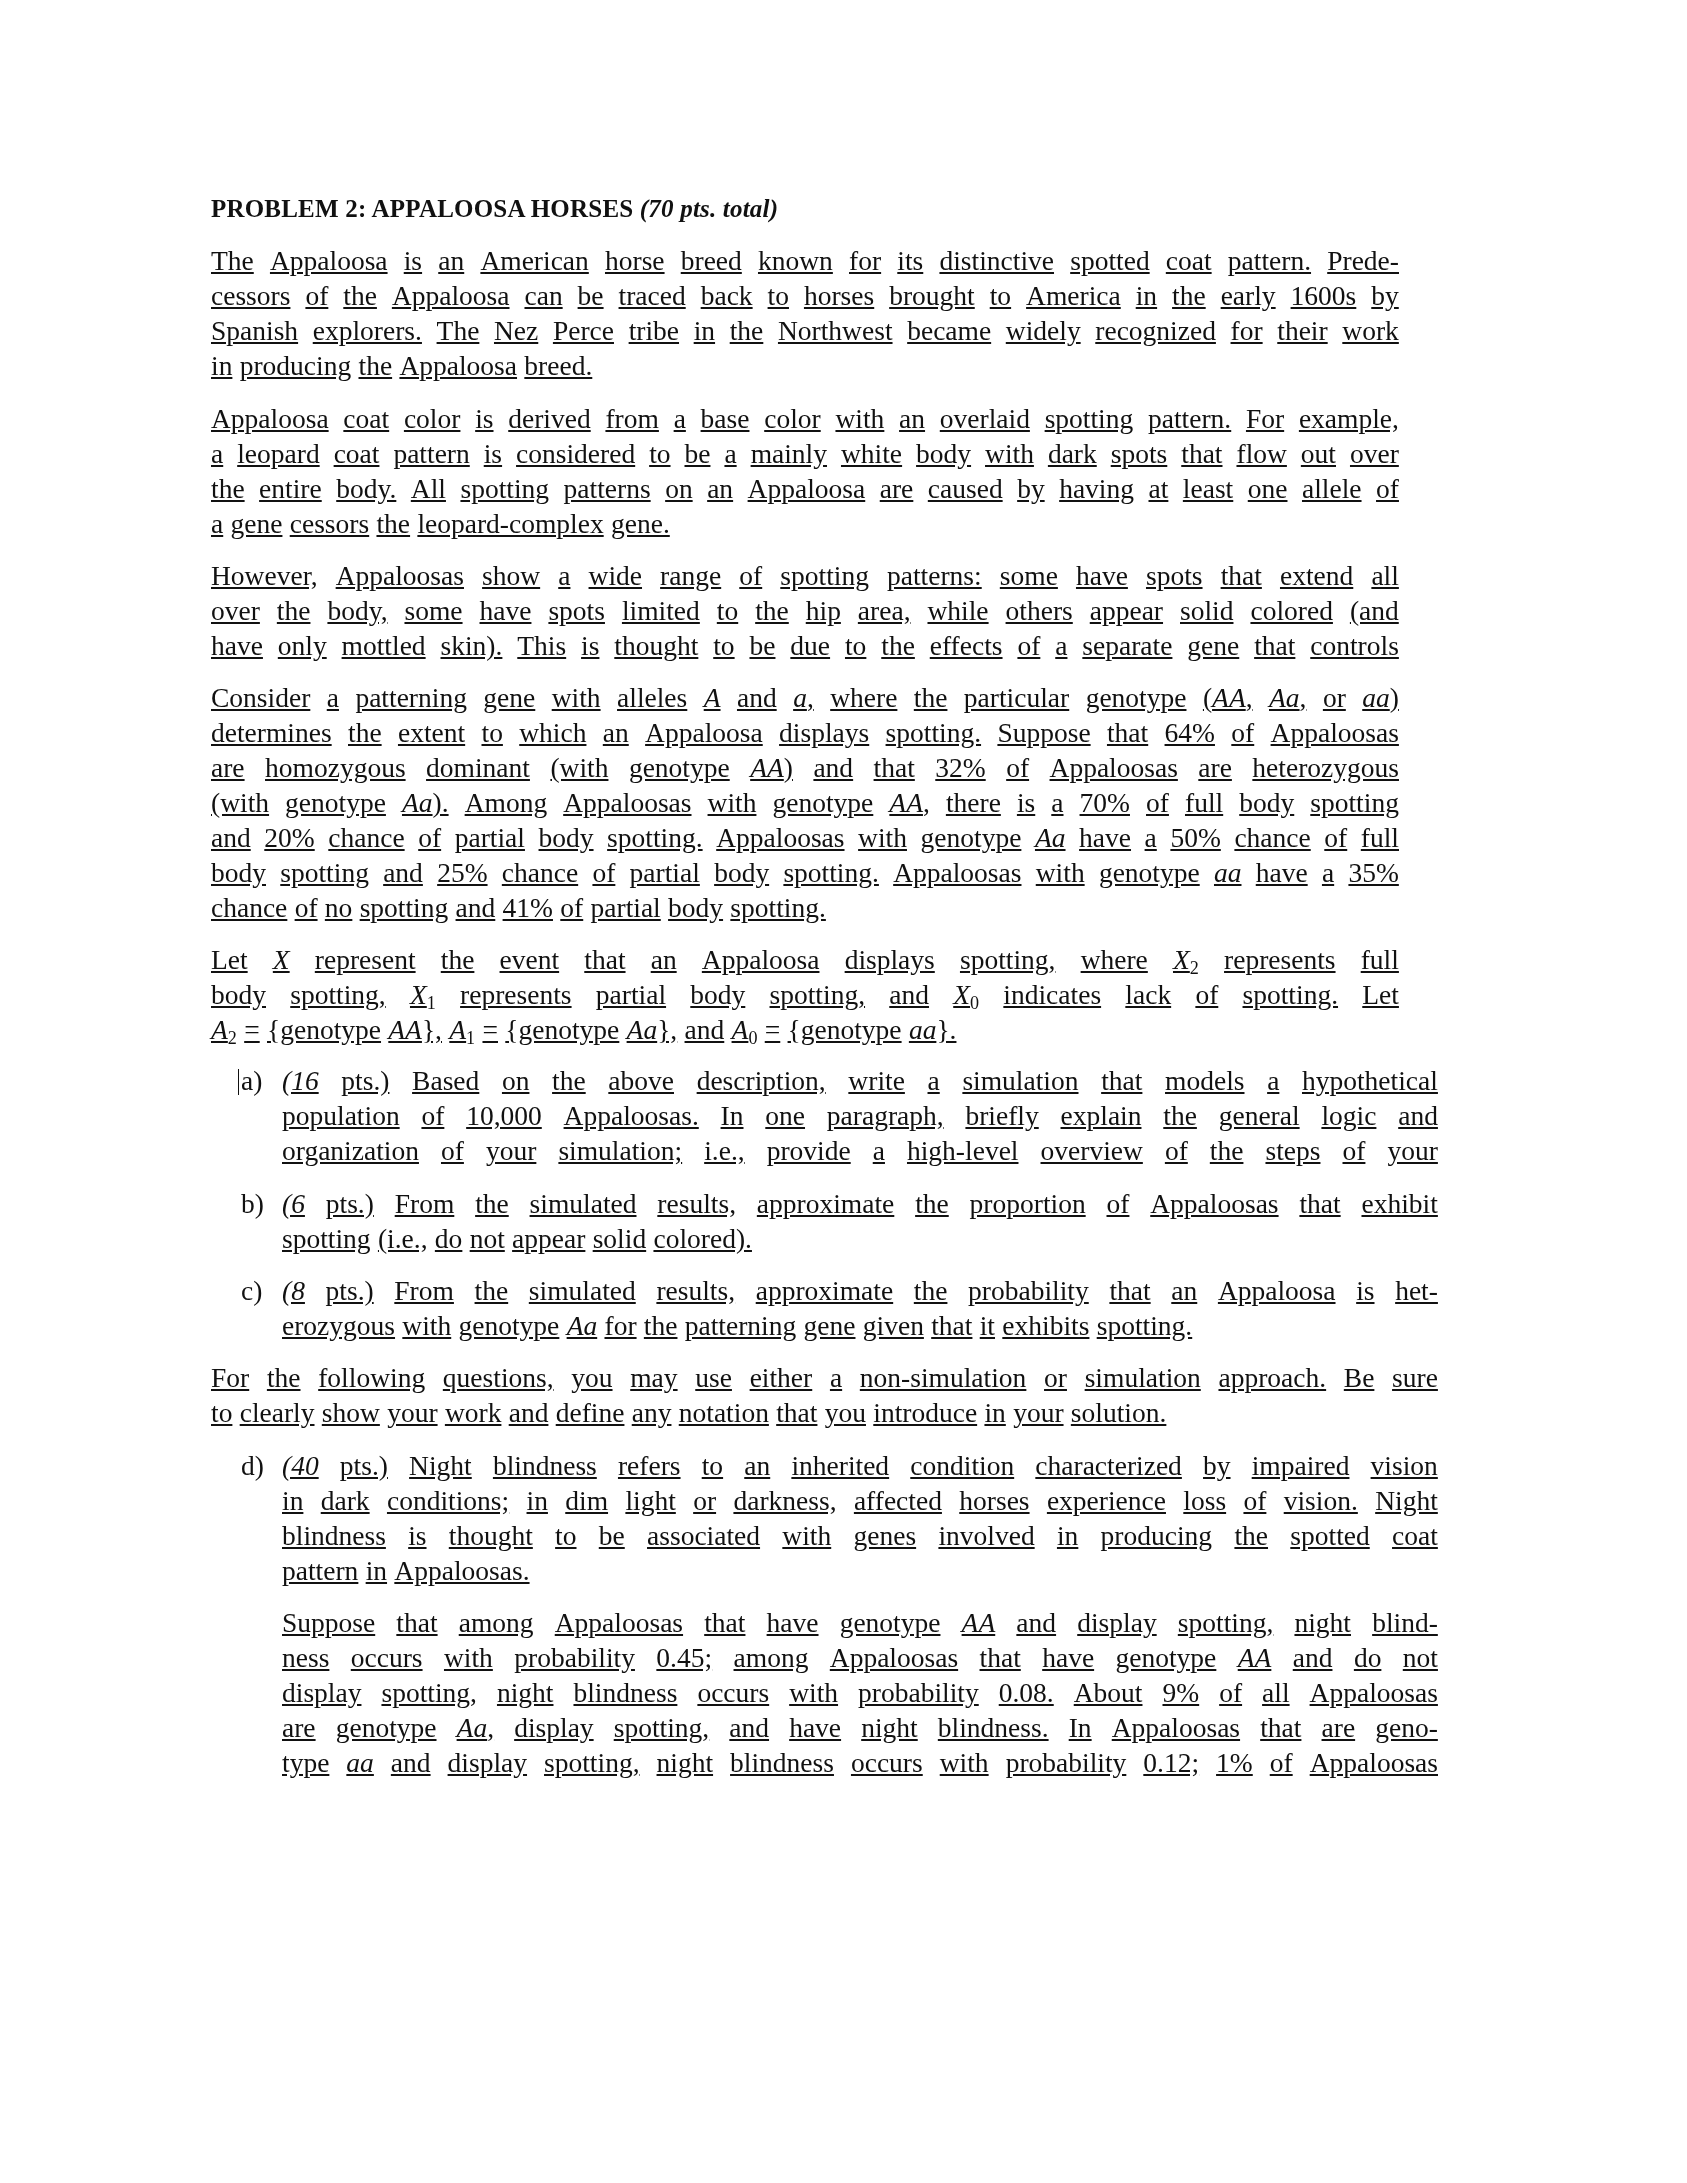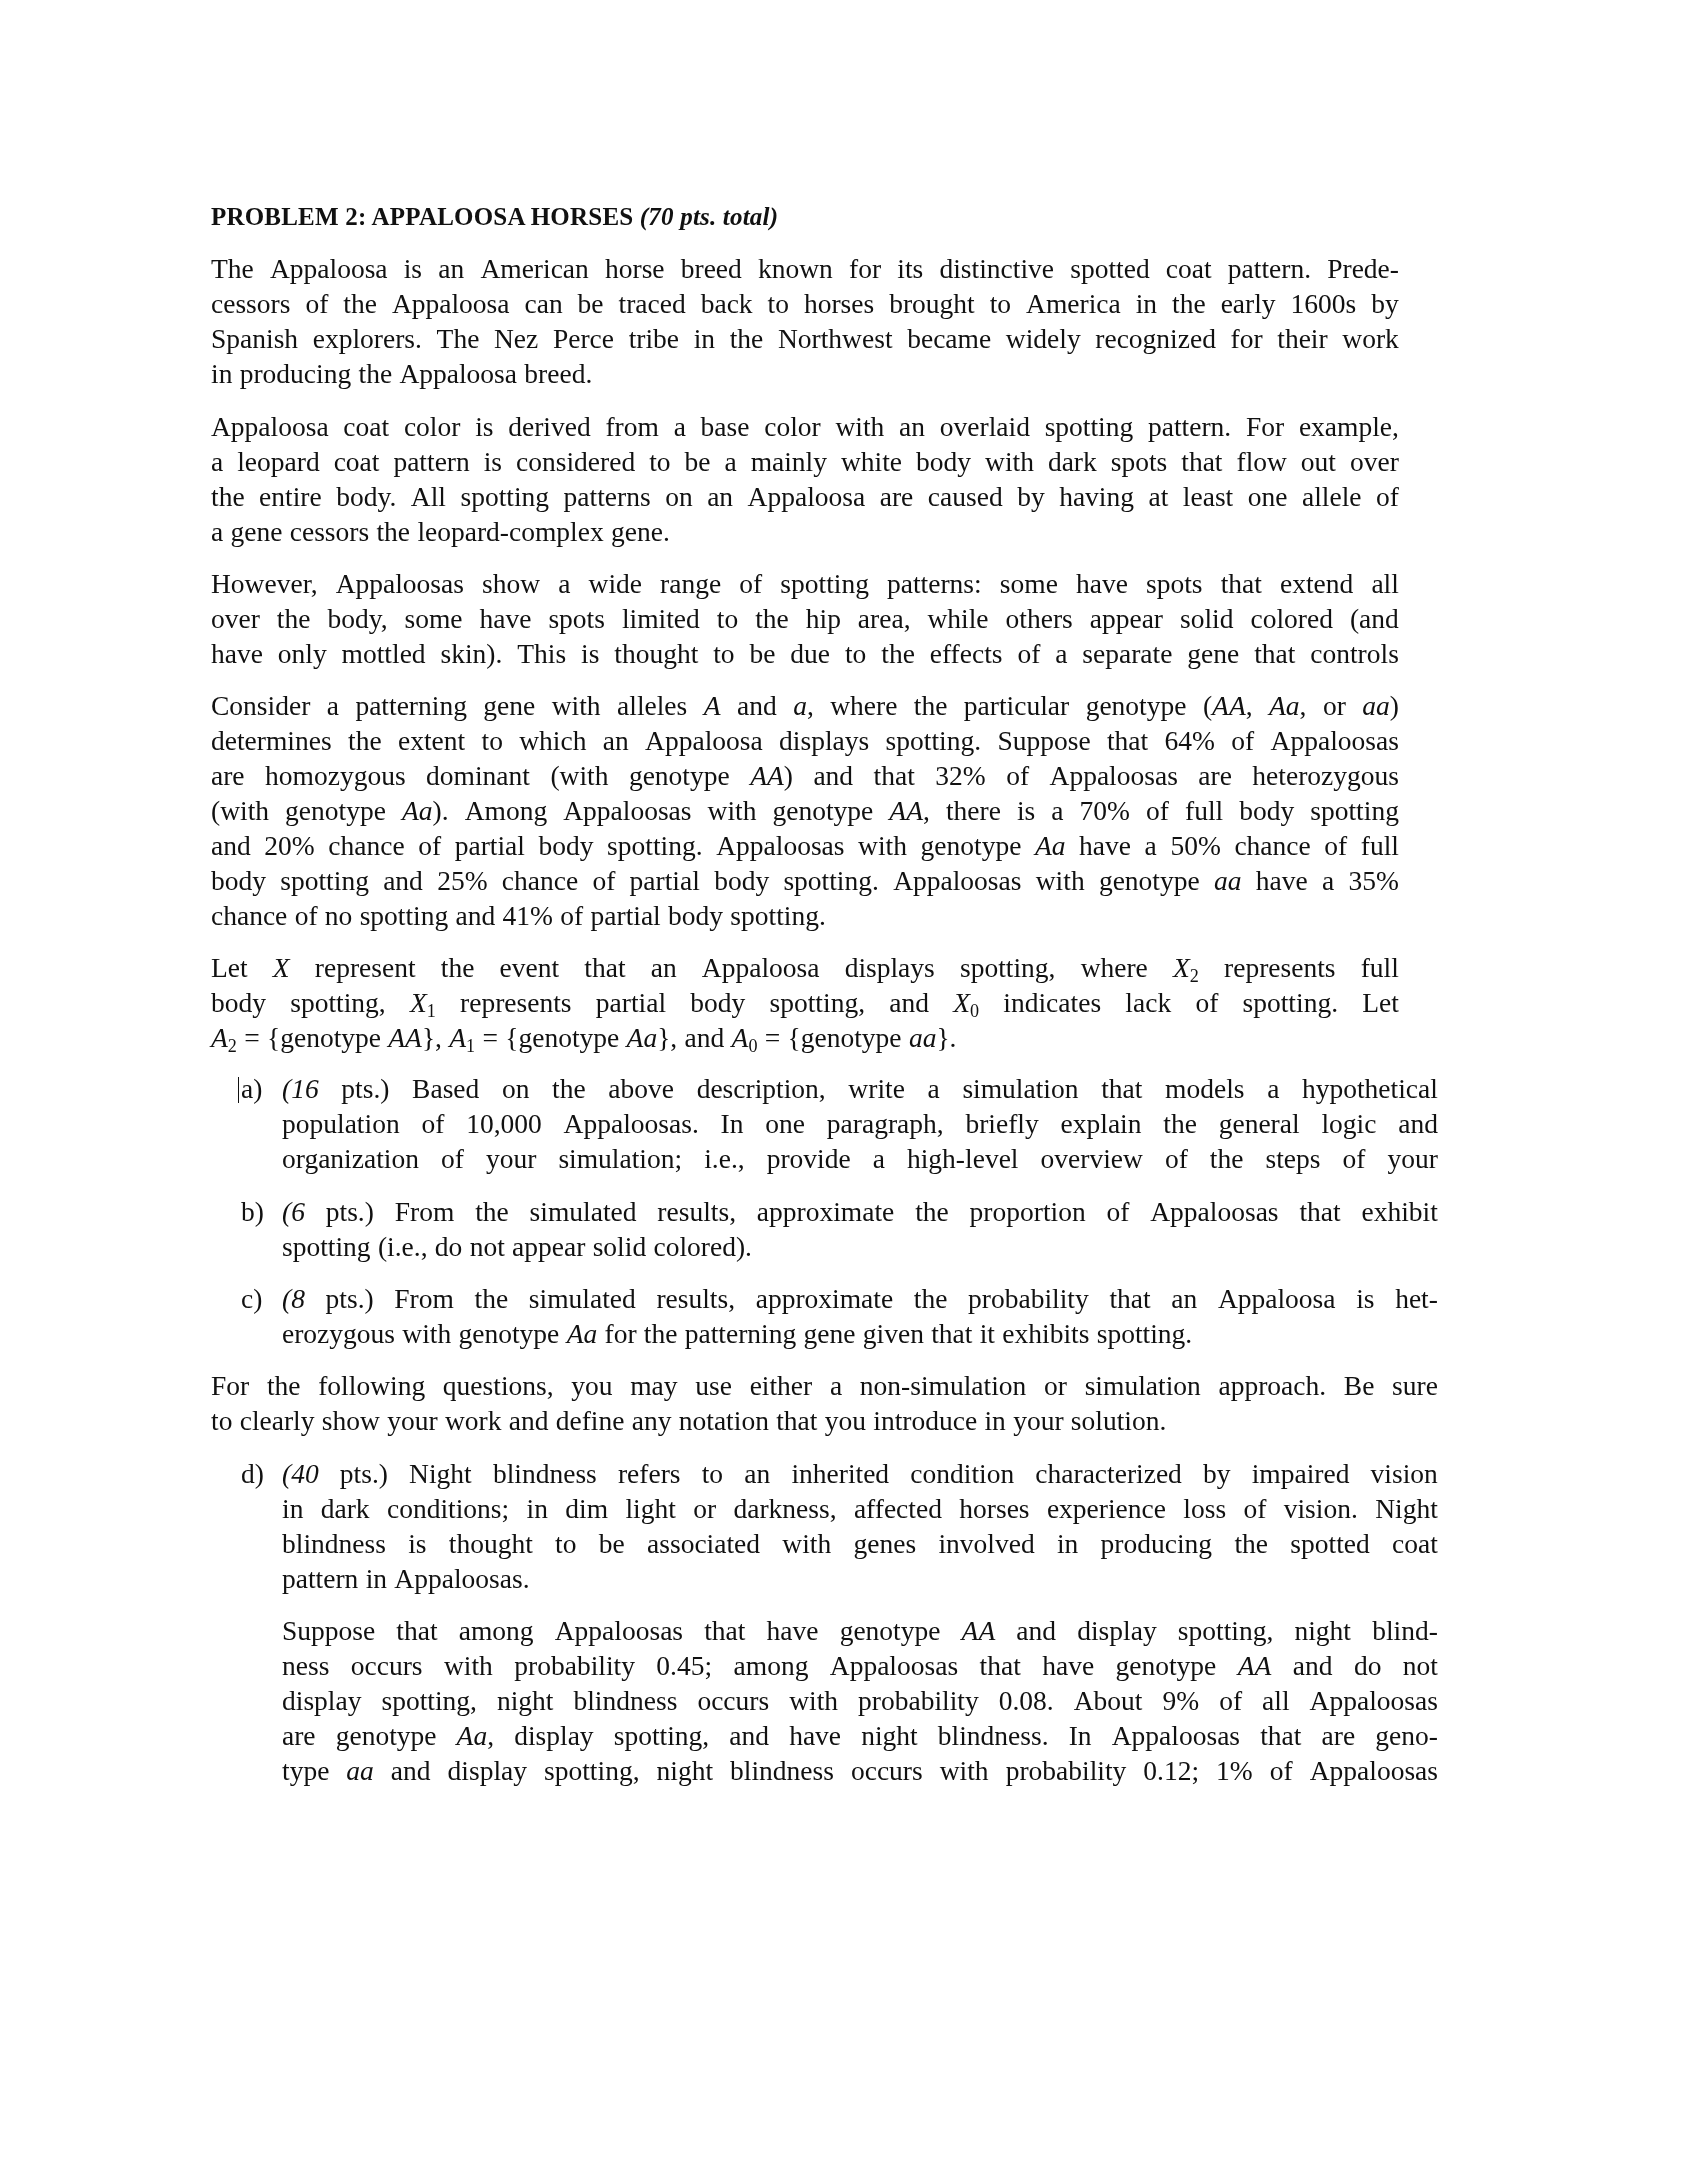--- a/index.html
+++ b/index.html
@@ -1,33 +1,33 @@
 <!DOCTYPE html>
 <html style="font-size:10.6px"><head>
 <meta charset="utf-8">
 <style>
   html, body { margin: 0; padding: 0; background: #ffffff; }
   body {
     width: 1687px; height: 2183px; position: relative; overflow: hidden;
     font-family: "Liberation Serif", "DejaVu Serif", serif;
     color: #111111;
   }
-  .page { position: absolute; left: 211px; top: 199px; width: 1227px; }
+  .page { position: absolute; left: 211px; top: 191px; width: 1227px; }
   .heading {
     font-size: 25px; font-weight: bold; line-height: 35px;
     margin: 0 0 17.3px 0; white-space: nowrap; letter-spacing: 0.2px;
   }
   .heading .hi { font-style: italic; }
   .para {
     font-size: 27.5px; line-height: 35px; margin: 0 0 17.3px 0;
     width: 1188px;
   }
   .para.wide { width: 1227px; }
   
-  .jline { display: flex; justify-content: space-between; white-space: pre; height: 35px; }
+  .jline { display: flex; justify-content: space-between; white-space: pre; height: 35px; text-decoration: underline; }
   .jline.last { justify-content: flex-start; gap: 0; }
   .jline.last span.w { margin-right: 7.3px; }
   .w { display: inline-block; }
   i, .it { font-style: italic; }
   sub { font-size: 0.66em; vertical-align: -0.28em; line-height: 0; font-style: normal; }
   .items { margin: 0 0 17.3px 0; }
   .item { position: relative; padding-left: 71px; width: 1156px; margin-bottom: 17.3px; font-size: 27.5px; line-height: 35px; }
   .item .label { position: absolute; left: 30px; top: 0; }
   .item .sub-para { margin-top: 17.3px; }
   .cursor { display: inline-block; width: 1.3px; height: 26.6px; background: #111; position: absolute; left: 26.6px; top: 5.3px; }

